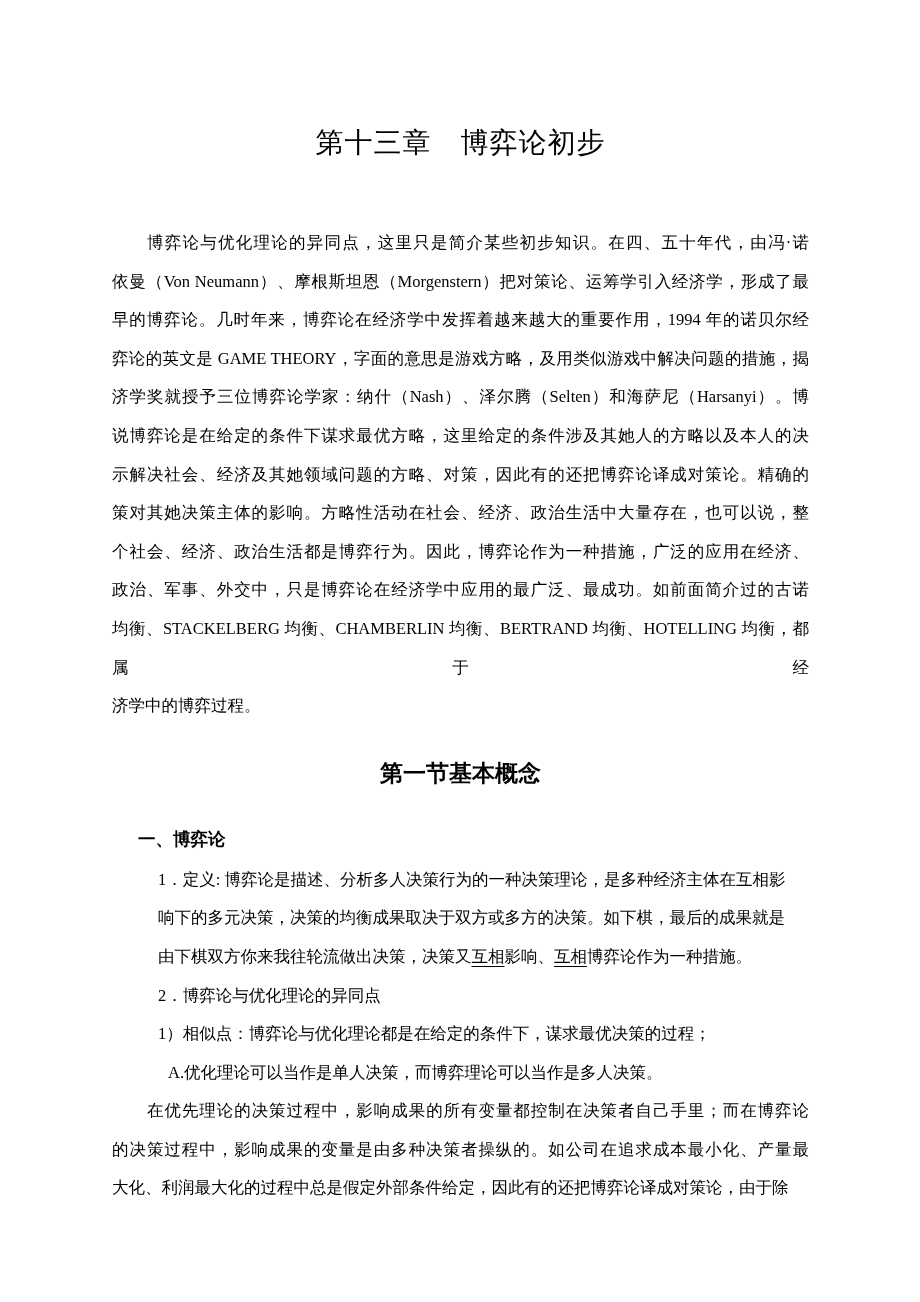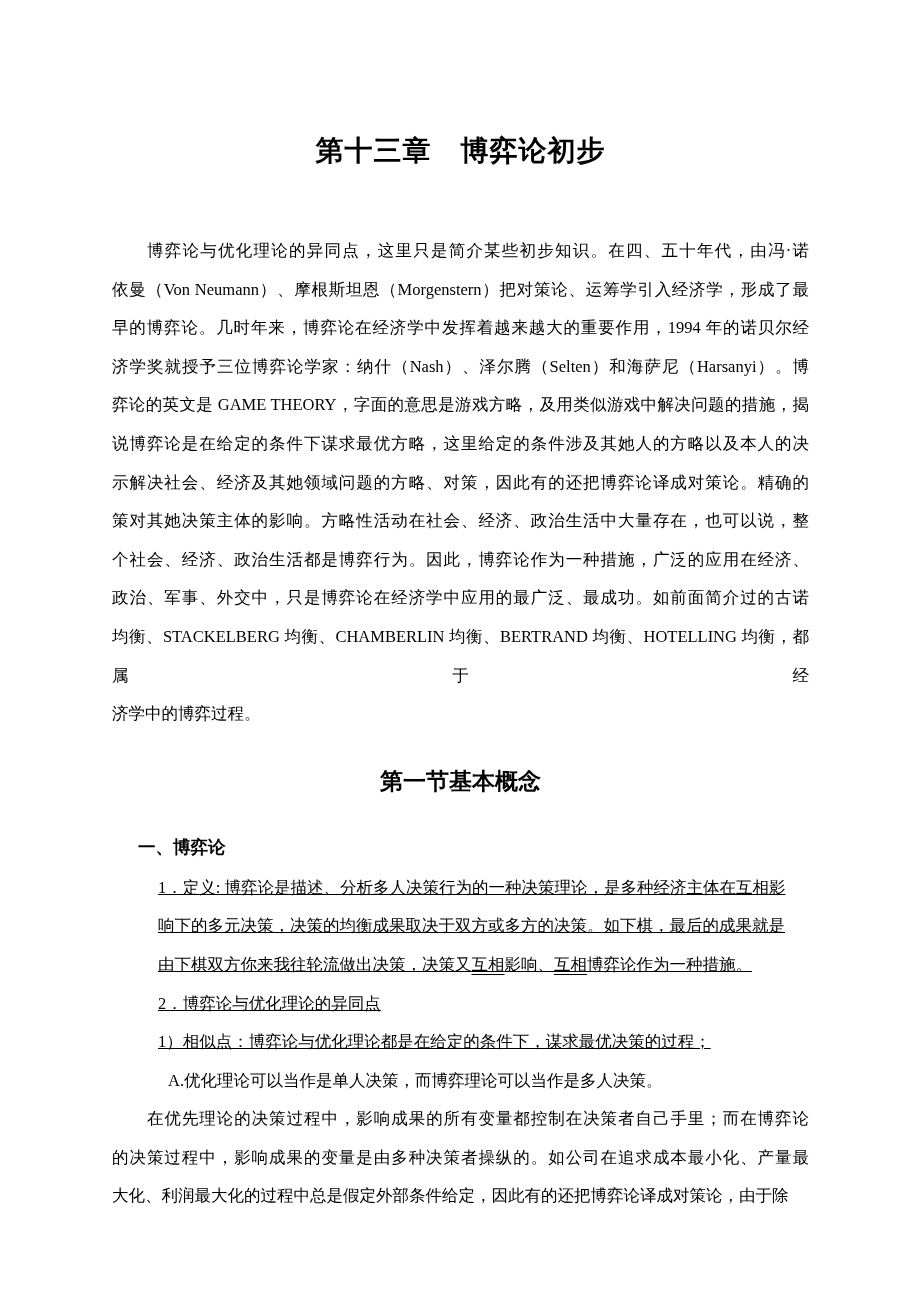--- a/index.html
+++ b/index.html
@@ -12,45 +12,45 @@
     width: 920px;
     height: 1302px;
     background: #ffffff;
     box-sizing: border-box;
     padding: 118px 111px 0 112px;
     font-family: "Liberation Serif", "DejaVu Serif", serif;
     color: #000000;
     overflow: hidden;
   }
   .chapter-title {
-    margin: 16px;
+    margin: 8px;
     text-align: center;
     font-size: 28px;
-    font-weight: 700;
+    font-weight: 400;
     line-height: 34px;
     letter-spacing: 1px;
   }
   .intro {
     margin-top: 64px;
   }
   .line {
     font-size: 16.5px;
     line-height: 38.6px;
     text-align: justify;
     text-align-last: justify;
     white-space: pre-wrap;
   }
   .line.natural {
     text-align: left;
     text-align-last: left;
   }
   .indent2 {
     text-indent: 35px;
   }
-  .pad1 { padding-left: 46px; text-decoration: underline; }
+  .pad1 { padding-left: 46px; }
   .pad2 { padding-left: 56px; }
   .section-heading {
     margin: 32px 0 0 0;
     text-align: center;
     font-size: 23px;
     font-weight: 700;
     line-height: 32px;
   }
   .sub-heading {
     margin: 37px 0 0 0;
@@ -71,22 +71,22 @@
 <body>
 
 <div class="page">
 
   <h1 class="chapter-title">第十三章　博弈论初步</h1>
 
   <div class="intro">
     <div class="line indent2">博弈论与优化理论的异同点，这里只是简介某些初步知识。在四、五十年代，由冯·诺</div>
     <div class="line">依曼（Von Neumann）、摩根斯坦恩（Morgenstern）把对策论、运筹学引入经济学，形成了最</div>
     <div class="line">早的博弈论。几时年来，博弈论在经济学中发挥着越来越大的重要作用，1994 年的诺贝尔经</div>
+    <div class="line">弈论的英文是 GAME THEORY，字面的意思是游戏方略，及用类似游戏中解决问题的措施，揭</div>
     <div class="line">济学奖就授予三位博弈论学家：纳什（Nash）、泽尔腾（Selten）和海萨尼（Harsanyi）。博</div>
-    <div class="line">弈论的英文是 GAME THEORY，字面的意思是游戏方略，及用类似游戏中解决问题的措施，揭</div>
     <div class="line">说博弈论是在给定的条件下谋求最优方略，这里给定的条件涉及其她人的方略以及本人的决</div>
     <div class="line">示解决社会、经济及其她领域问题的方略、对策，因此有的还把博弈论译成对策论。精确的</div>
     <div class="line">策对其她决策主体的影响。方略性活动在社会、经济、政治生活中大量存在，也可以说，整</div>
     <div class="line">个社会、经济、政治生活都是博弈行为。因此，博弈论作为一种措施，广泛的应用在经济、</div>
     <div class="line">政治、军事、外交中，只是博弈论在经济学中应用的最广泛、最成功。如前面简介过的古诺</div>
     <div class="line">均衡、STACKELBERG 均衡、CHAMBERLIN 均衡、BERTRAND 均衡、HOTELLING 均衡，都属于经</div>
     <div class="line natural">济学中的博弈过程。</div>
   </div>
 
   <h2 class="section-heading">第一节基本概念</h2>

